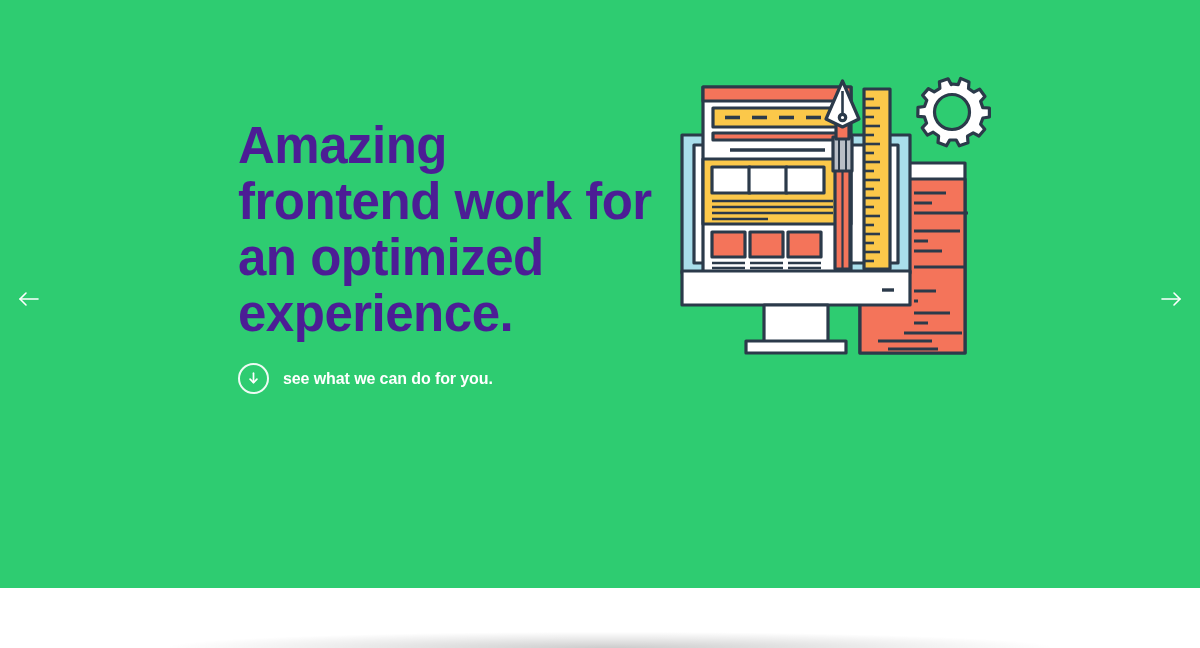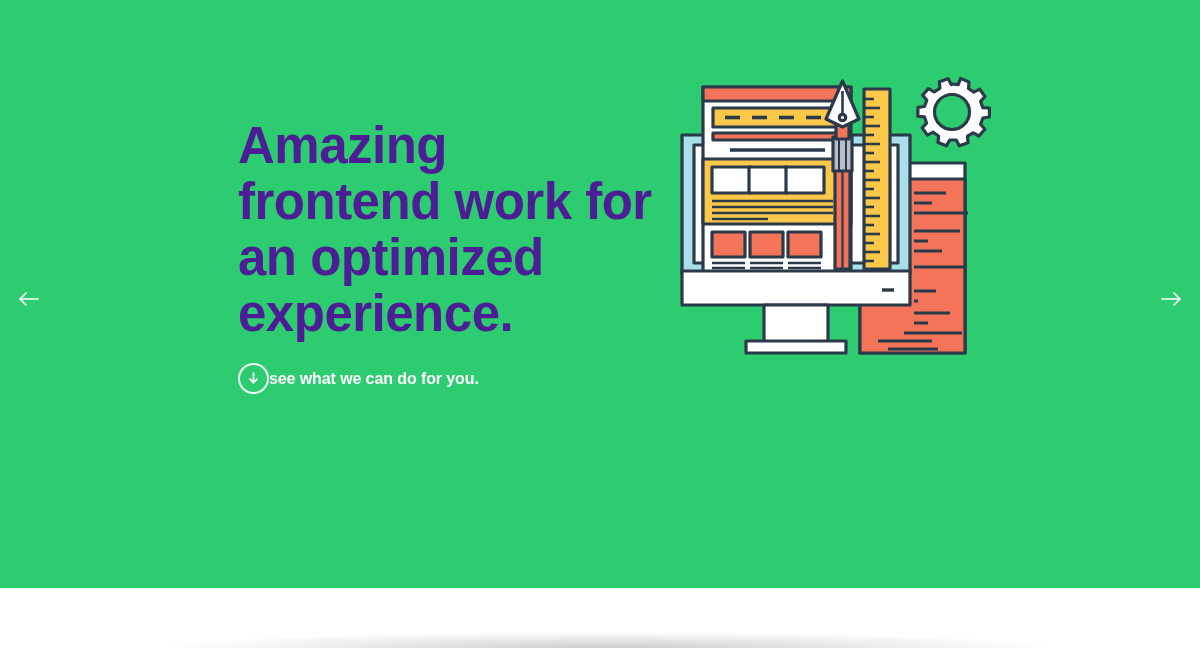--- a/index.html
+++ b/index.html
@@ -39,20 +39,21 @@
     letter-spacing:-0.5px;
   }
 
   
   .cta {
     position:absolute;
     left:238px;
     top:363px;
     display:flex;
     align-items:center;
+    gap:14px;
     cursor:pointer;
   }
   .cta-circle {
     width:31px; height:31px;
     border:2px solid rgba(255,255,255,0.92);
     border-radius:50%;
     display:flex;
     align-items:center;
     justify-content:center;
     flex:0 0 auto;

